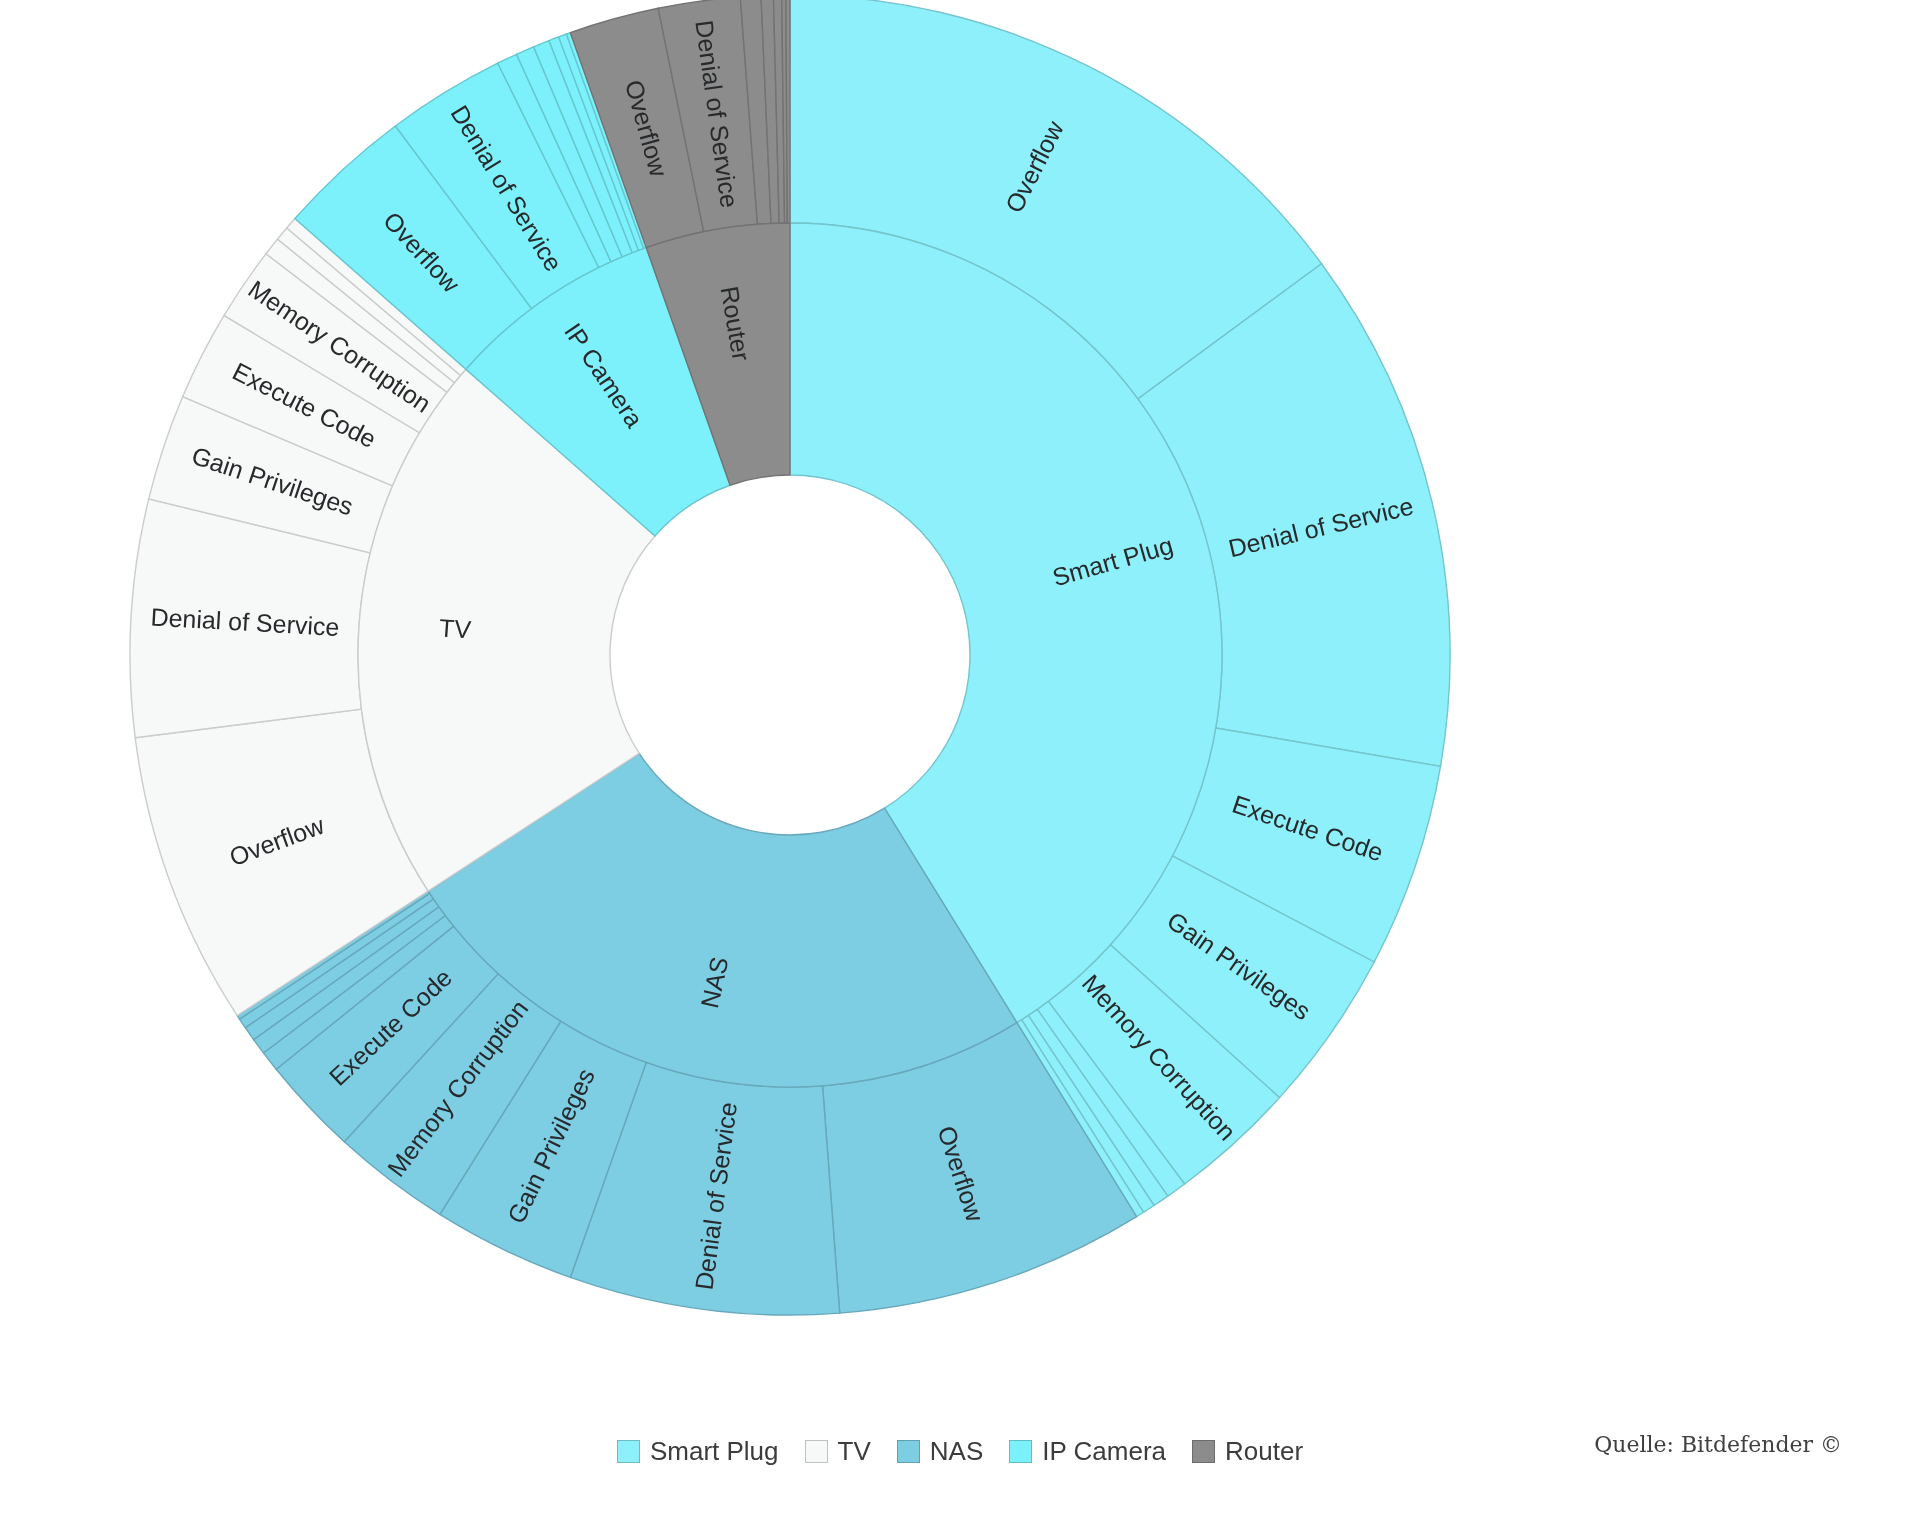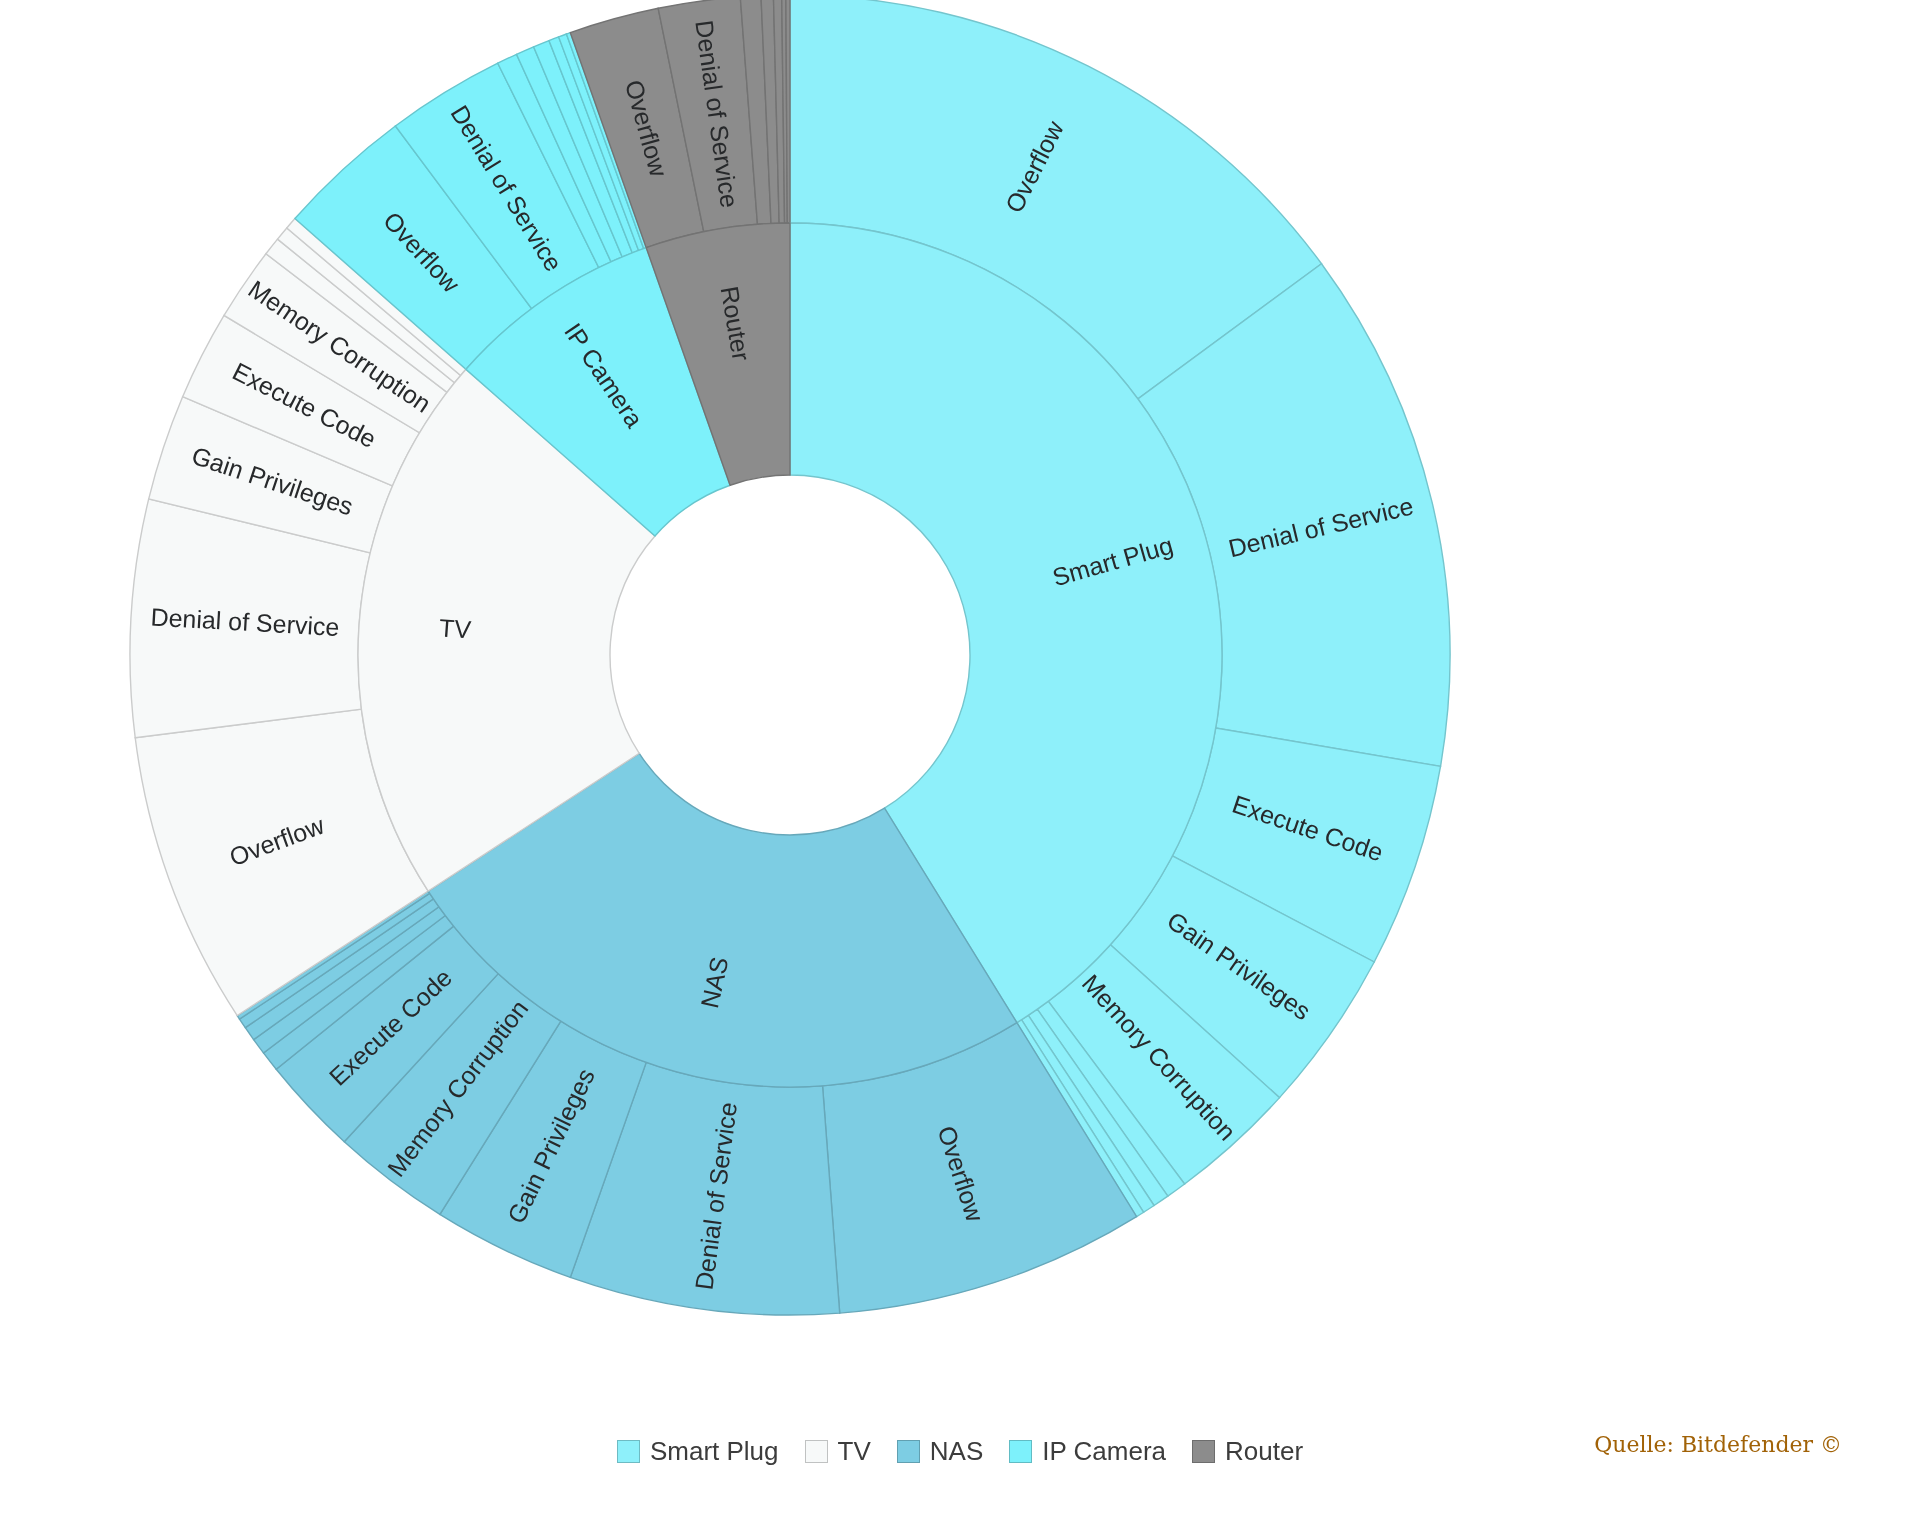--- a/index.html
+++ b/index.html
@@ -49,21 +49,21 @@
     color:#3c3c3c;
     font-family:"Liberation Sans", sans-serif;
     white-space:nowrap;
   }
   #source{
     position:absolute;
     right:78px;
     top:1432px;
     font-family:"DejaVu Serif", serif;
     font-size:22px;
-    color:#a16207;
+    color:#404040;
     white-space:nowrap;
   }
 </style>
 </head>
 <body>
 
 <div id="chart-wrap">
   <svg id="sunburst-svg" width="1920" height="1400" viewBox="0 0 1920 1400">
     <defs>
       <radialGradient id="gradSmartPlug" cx="50%" cy="50%" r="50%">

